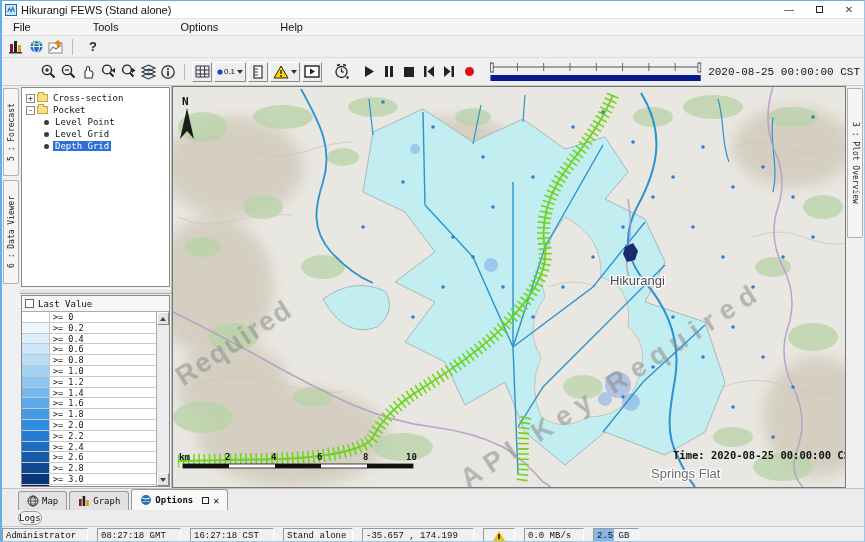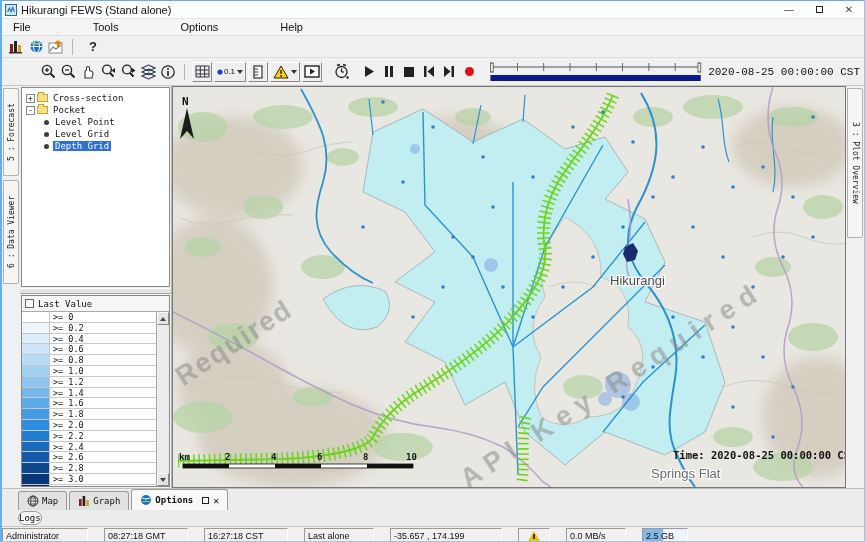--- a/index.html
+++ b/index.html
@@ -73,22 +73,22 @@
   .btab.active{background:#f8f8f8;height:21px;font-weight:bold;}
   .tab-glyph{width:12px;height:12px;flex:none;}
   .tab-winbtns{display:flex;align-items:center;gap:4px;margin-left:6px;}
   .mini-square{width:7px;height:7px;border:1.5px solid #222;}
   .mini-x{font-size:10px;font-weight:bold;color:#111;line-height:7px;}
   .logs-row{height:16px;background:#ececec;display:flex;align-items:center;padding-left:16px;}
   .logs-btn{height:14px;padding:0 0;border:1px solid #9a9a9a;border-radius:7px;background:#f4f4f4;
     font-family:"DejaVu Sans Mono",monospace;font-size:9px;color:#111;display:flex;align-items:center;}
   
   .statusbar{height:17px;display:flex;align-items:stretch;background:#f0f0f0;border-top:1px solid #c8c8c8;padding-top:1px;}
-  .sb-cell{border:1px solid;border-color:#9a9a9a #ffffff #ffffff #9a9a9a;margin-right:16px;
-    font-family:Liberation Sans, sans-serif;font-size:9px;color:#111;display:flex;align-items:center;padding:0 3px;white-space:nowrap;overflow:hidden;}
+  .sb-cell{border:1px solid;border-color:#9a9a9a #ffffff #ffffff #9a9a9a;margin-right:9px;
+    font-family:Liberation Mono, monospace;font-size:9px;color:#111;display:flex;align-items:center;padding:0 3px;white-space:nowrap;overflow:hidden;}
   .sb-mem{background:linear-gradient(to right,#86b7e6 0 45%,#eef4fa 45%);}
   .warn-tri{width:0;height:0;border-left:6px solid transparent;border-right:6px solid transparent;border-bottom:10px solid #f2c200;position:relative;}
   .warn-tri::after{content:'';position:absolute;left:-1px;top:3px;width:2px;height:5px;background:#333;}
 </style>
 </head>
 <body>
 
 <div class="window">
 
   <div class="titlebar">
@@ -629,21 +629,21 @@
     </div>
   </div>
   <div class="logs-row">
     <span class="logs-btn">Logs</span>
   </div>
 
   <div class="statusbar">
     <span class="sb-cell" style="width:86px">Administrator</span>
     <span class="sb-cell" style="width:84px">08:27:18 GMT</span>
     <span class="sb-cell" style="width:84px">16:27:18 CST</span>
-    <span class="sb-cell" style="width:70px">Last alone</span>
+    <span class="sb-cell" style="width:70px">Stand alone</span>
     <span class="sb-cell" style="width:112px">-35.657 , 174.199</span>
     <span class="sb-cell" style="width:32px;justify-content:center">
         <span class="warn-tri"></span>
       </span>
     <span class="sb-cell" style="width:60px">0.0 MB/s</span>
     <span class="sb-cell sb-mem" style="width:46px">2.5 GB</span>
   </div>
 
 </div>
 

